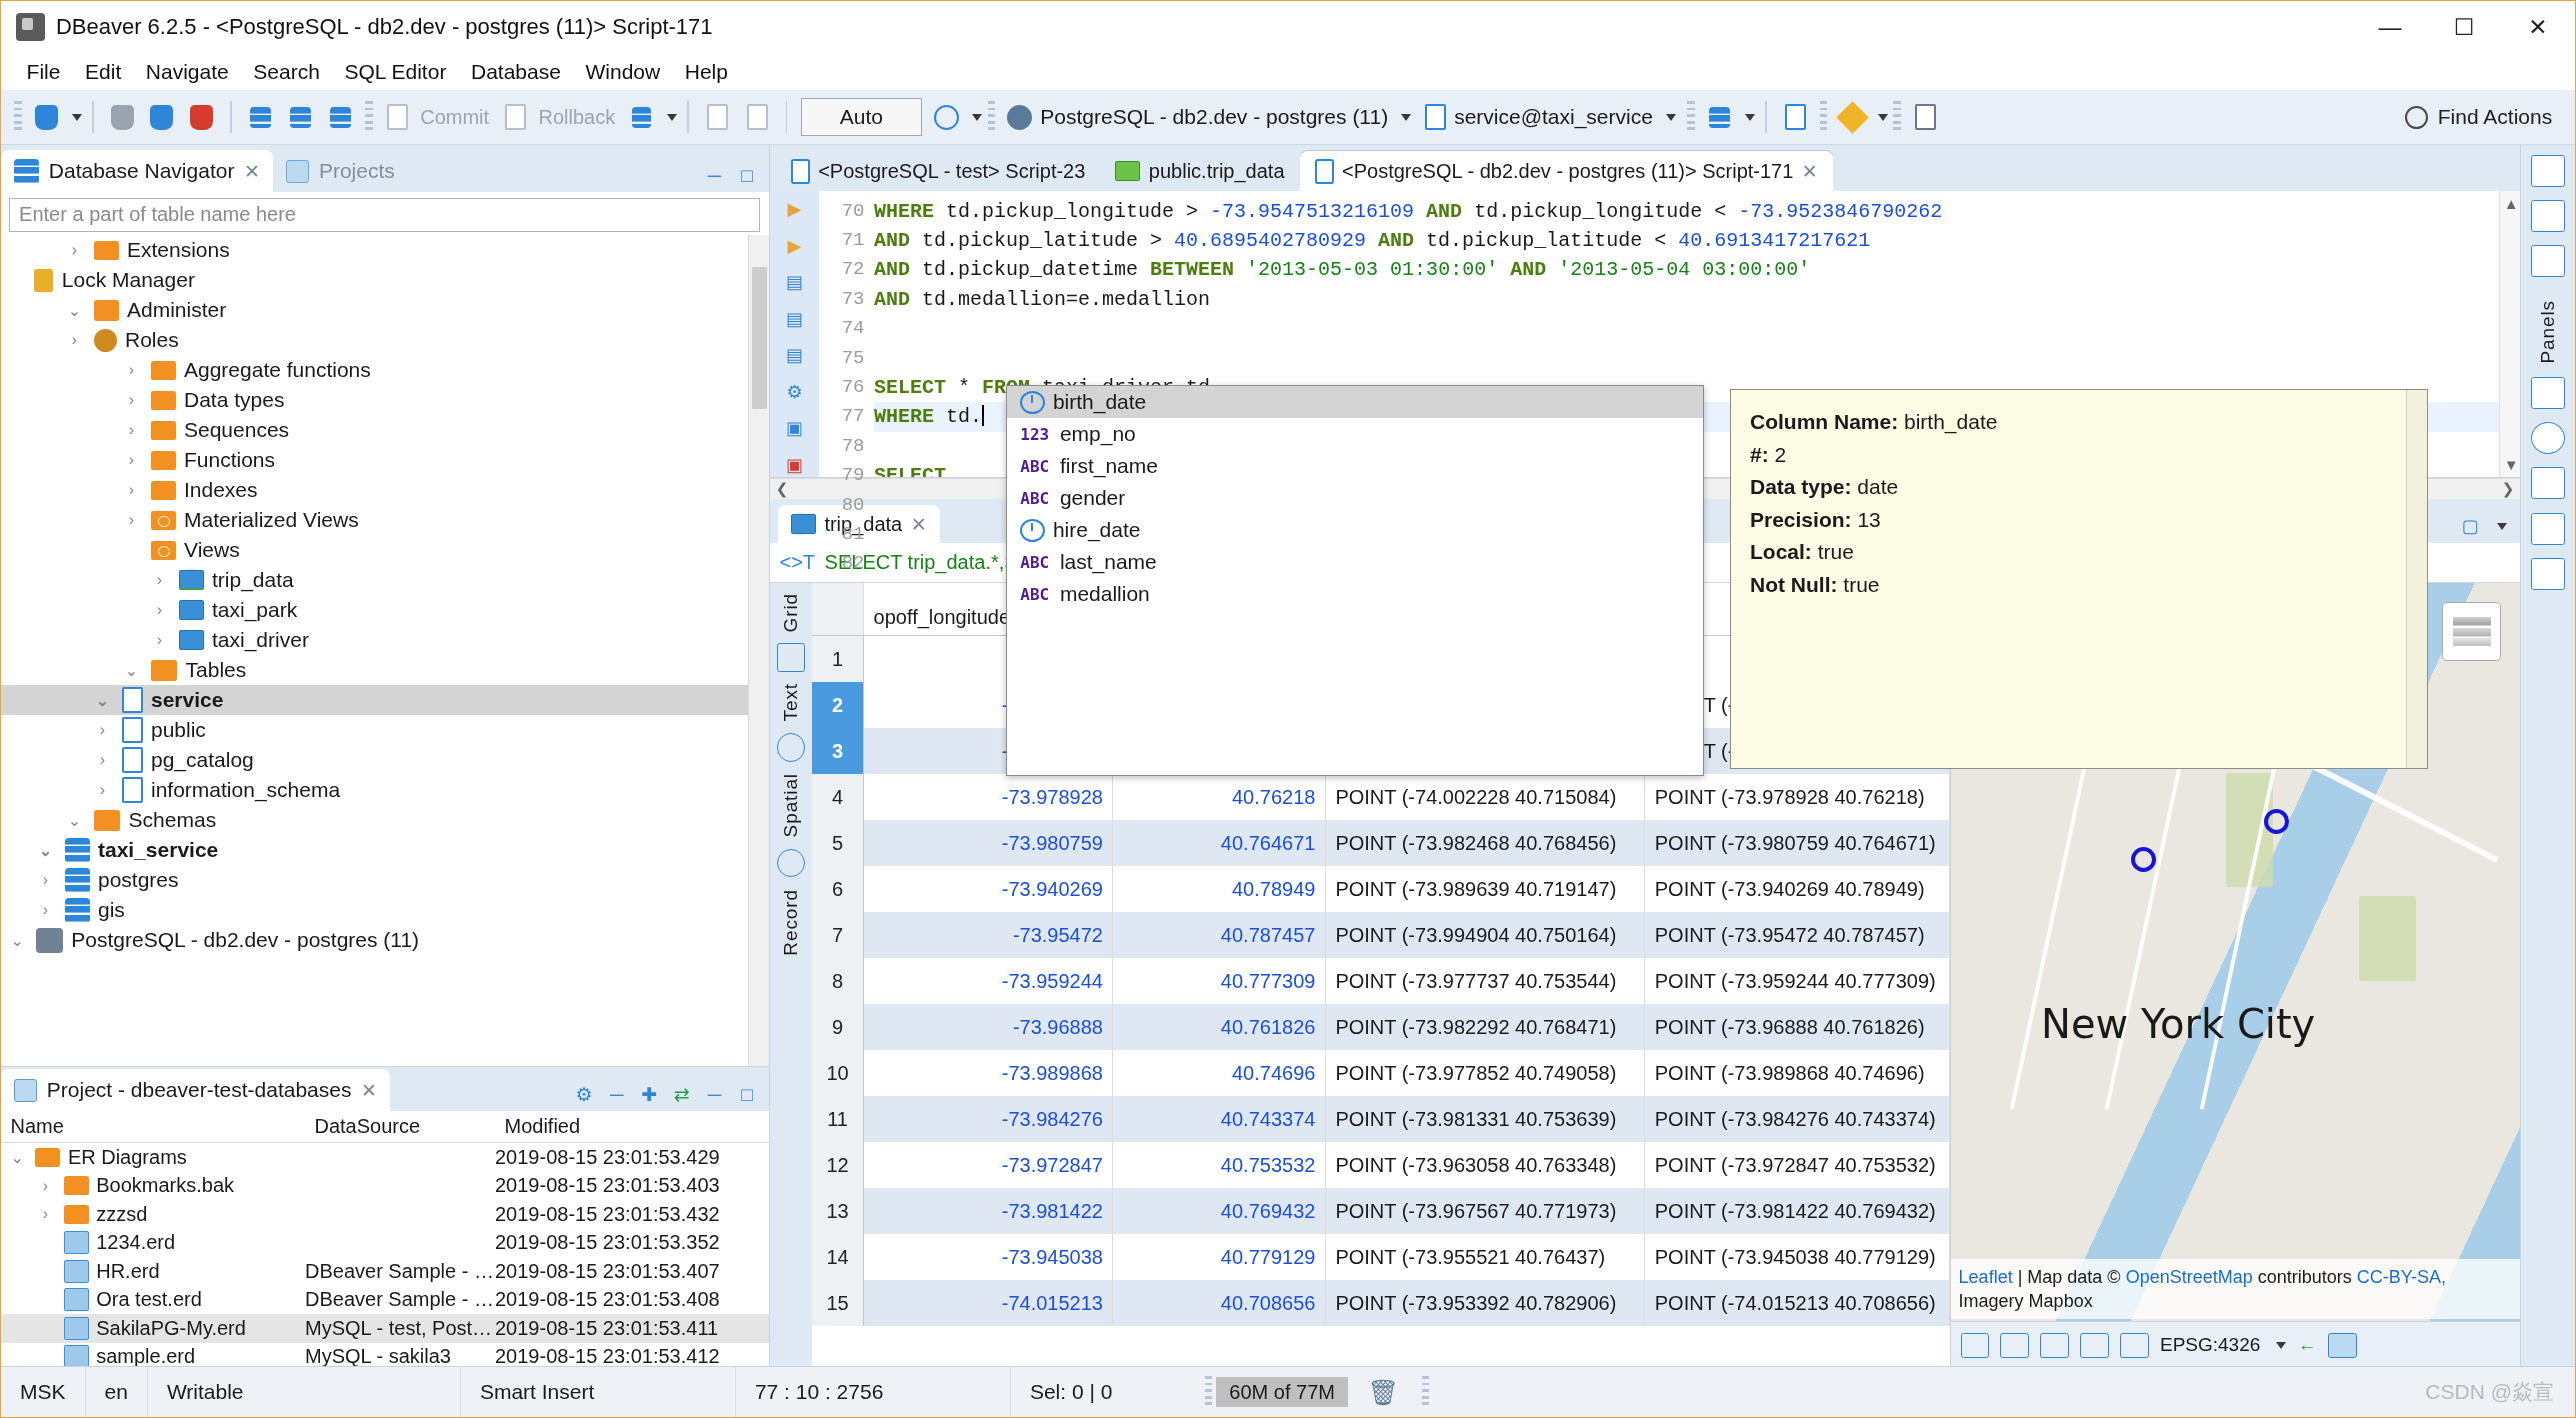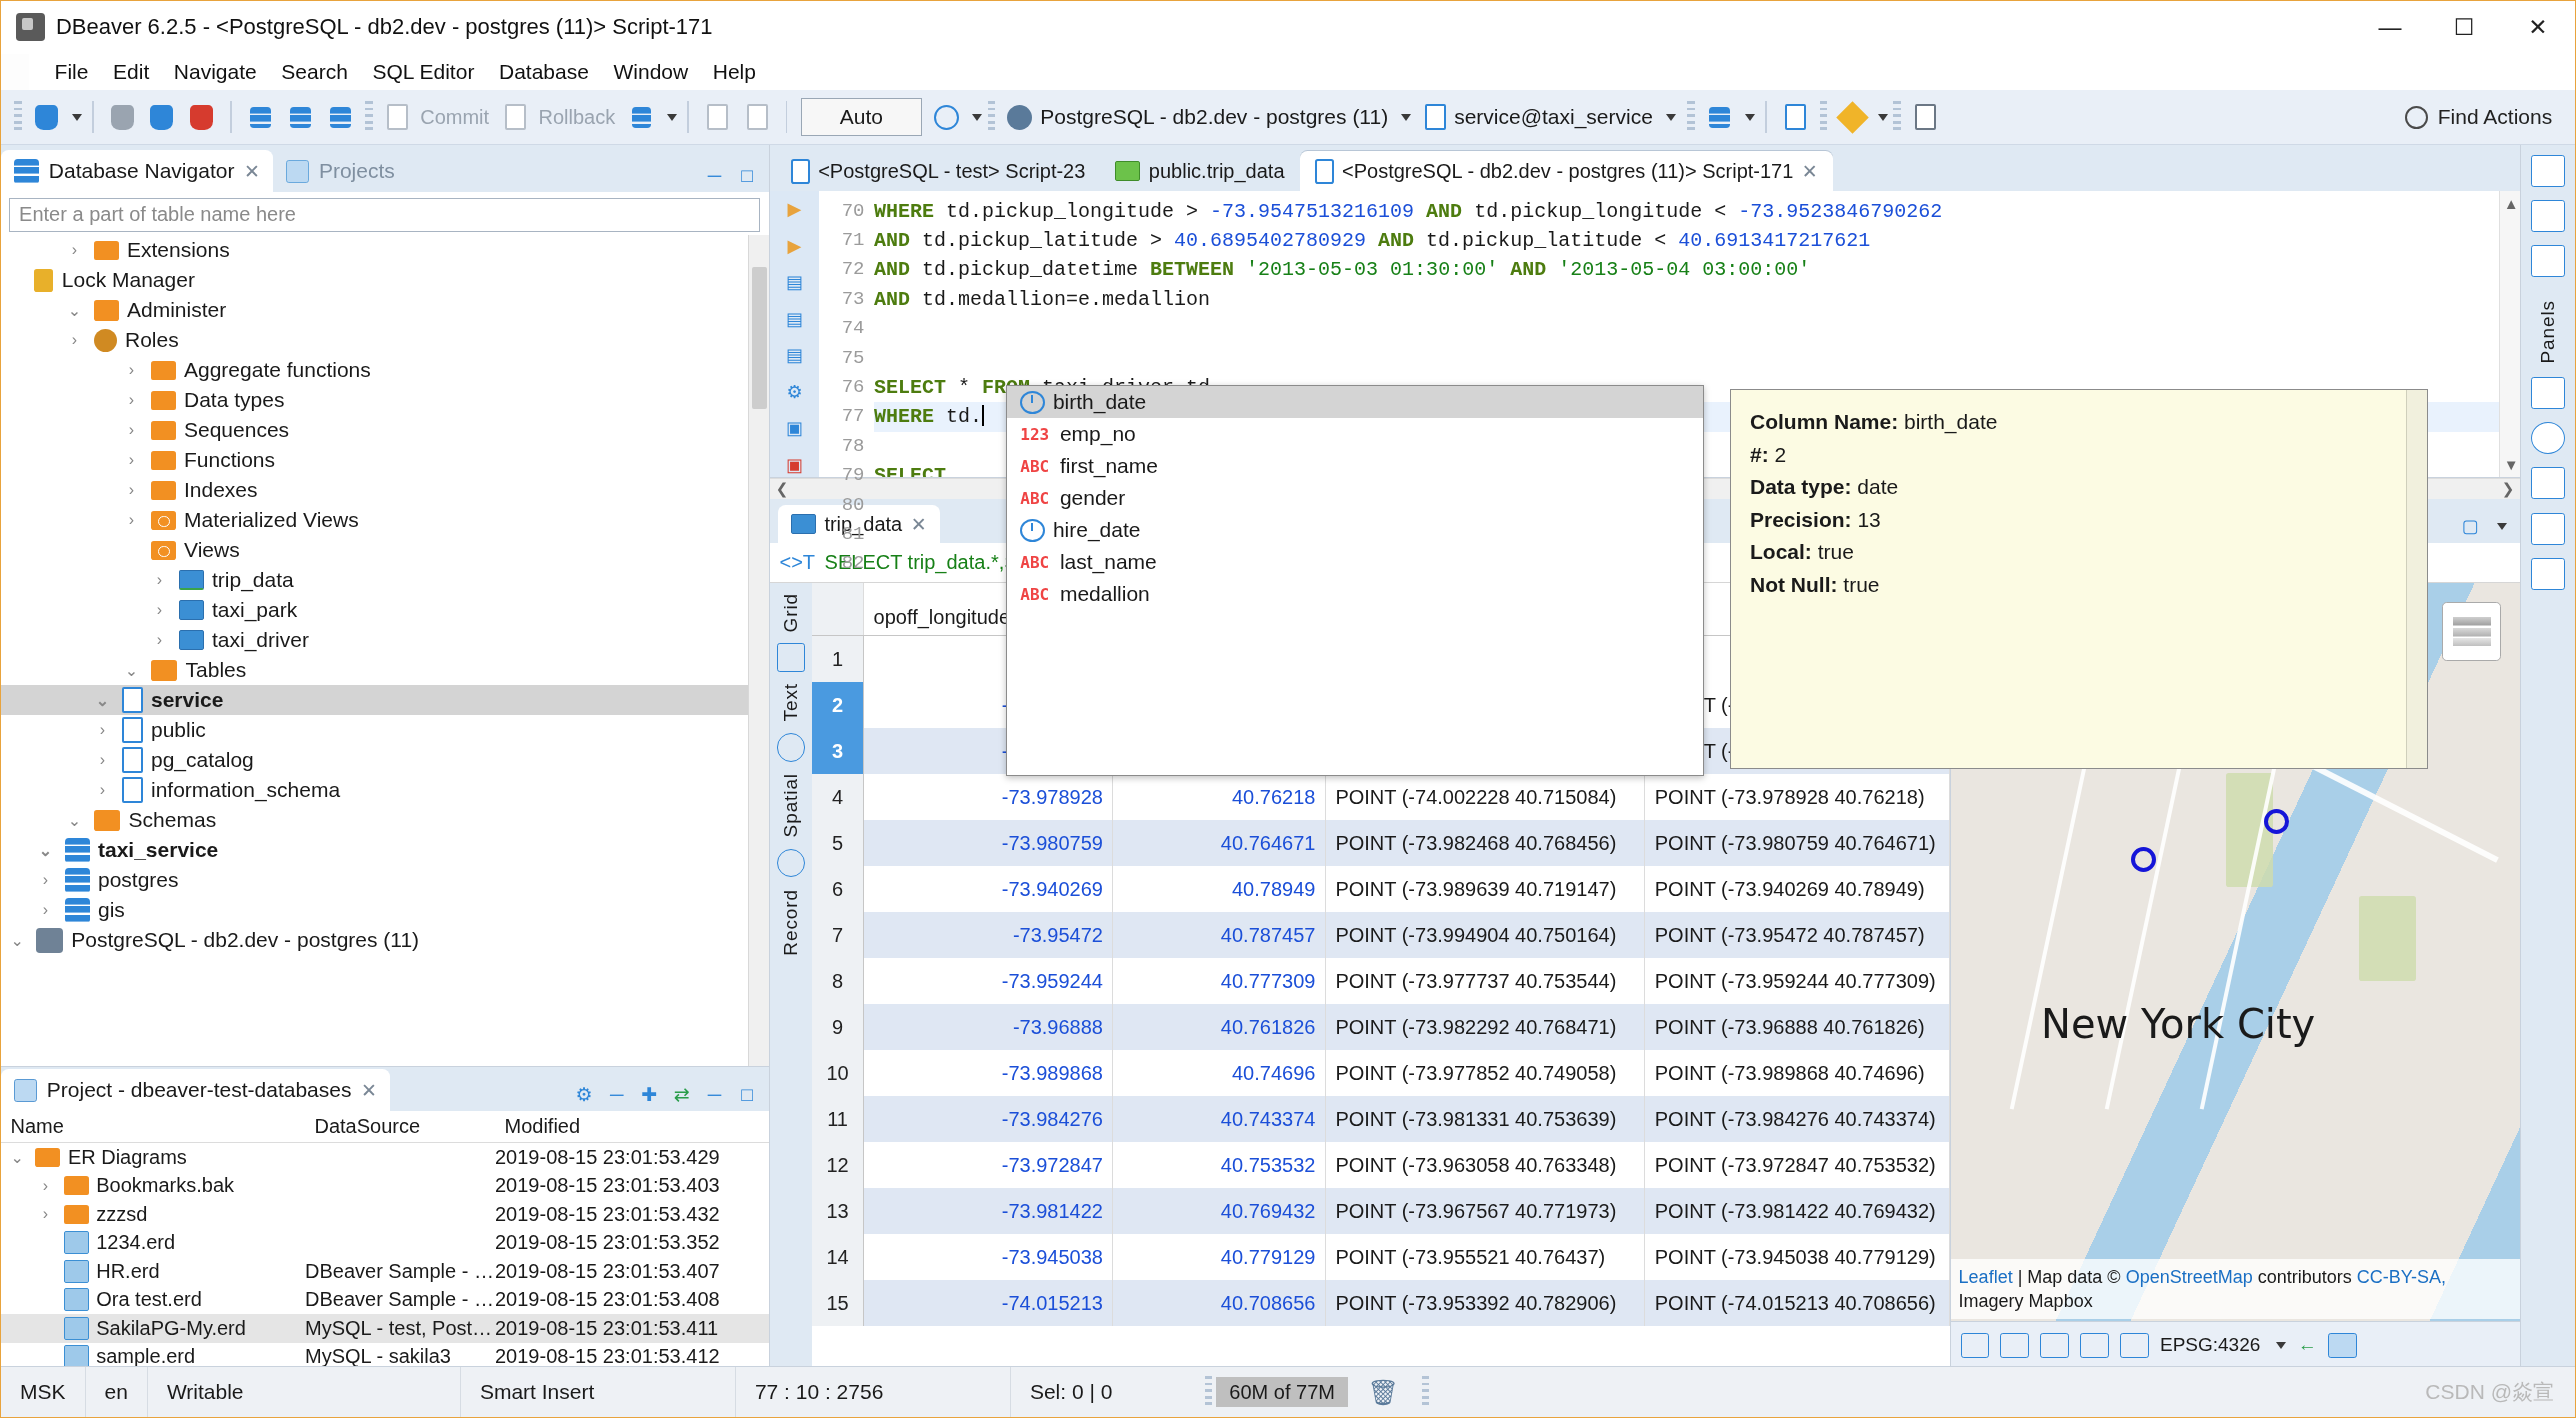--- a/index.html
+++ b/index.html
@@ -16,21 +16,21 @@
      background:#5a5a5a; border-radius:3.8px; position:relative; flex:0 0 auto;}
   .titlebar .tb-ico:after{content:"";position:absolute;left:5.7px;top:5.7px;width:11.4px;height:11.4px;
      background:#c8c8c8;border-radius:1.9px;}
   .title-text { font-size:22px; color:#111; white-space:nowrap;}
   .win-ctrls { margin-left:auto; display:flex; }
   .win-ctrls div { width:74px; height:53px; display:flex; align-items:center;
      justify-content:center; font-size:23px; color:#222; }
 
   
   .menubar { height:36px; background:#fff; display:flex; align-items:center;
-             padding-left:13.3px; gap:0;margin-left:28px; }
+             padding-left:13.3px; gap:0; }
   .menubar span { padding:2.8px 12.3px; font-size:21px; color:#111; }
 
   
   .toolbar { height:55px; background:#e9eff7; display:flex; align-items:center;
              padding:0 9.5px; gap:1.9px; border-bottom:0.9px solid #cfd9e6; }
   .tb-btn { width:38px;height:42px; display:flex;align-items:center;justify-content:center;
             position:relative; }
   .tb-sep { width:1.9px; height:32px; background:#c3cedd; margin:0 7.6px; }
   .tb-dots { width:7.6px; height:32px; background:
      repeating-linear-gradient(to bottom,#9bb0c8 0 2.8px,transparent 2.8px 6.6px);
@@ -222,21 +222,21 @@
   .csdn { margin-left:auto; padding-right:21px; color:#b9b9b9; font-size:21px;}
 
   
   .ac-pop { position:absolute; left:1005px; top:384px; width:698px; height:391px;
             background:#fff; border:0.9px solid #8b8b8b; box-shadow:0 1.9px 6.6px rgba(0,0,0,.25);
             z-index:60; }
   .ac-item { height:32px; display:flex; align-items:center; gap:7.6px; padding-left:13.3px;
              font-size:21px; }
   .ac-item.sel { background:#d4d4d4; }
   .ac-badge { font-family:"DejaVu Sans Mono", monospace; font-size:16px; font-weight:bold;
-              color:#ef4444; width:32px; }
+              color:#4c1d95; width:32px; }
   .ac-clock { width:25px;height:23px;border:2.8px solid #2e86d8;border-radius:50%;
               display:inline-block; position:relative;}
   .ac-clock:after{content:"";position:absolute;left:8.5px;top:2.8px;width:1.9px;height:7.6px;background:#2e86d8;}
 
   .ac-doc { position:absolute; left:1729px; top:388px; width:698px; height:380px;
             background:#fcfbe3; border:0.9px solid #8b8b8b; z-index:61; padding:16px 19px;
             font-size:21px; line-height:1.55;}
   .ac-doc b { font-weight:bold; }
   .ac-doc-sb { position:absolute; right:0; top:0; bottom:0; width:21px; background:#f1f0dd;
                border-left:0.9px solid #cfcfbb;}

